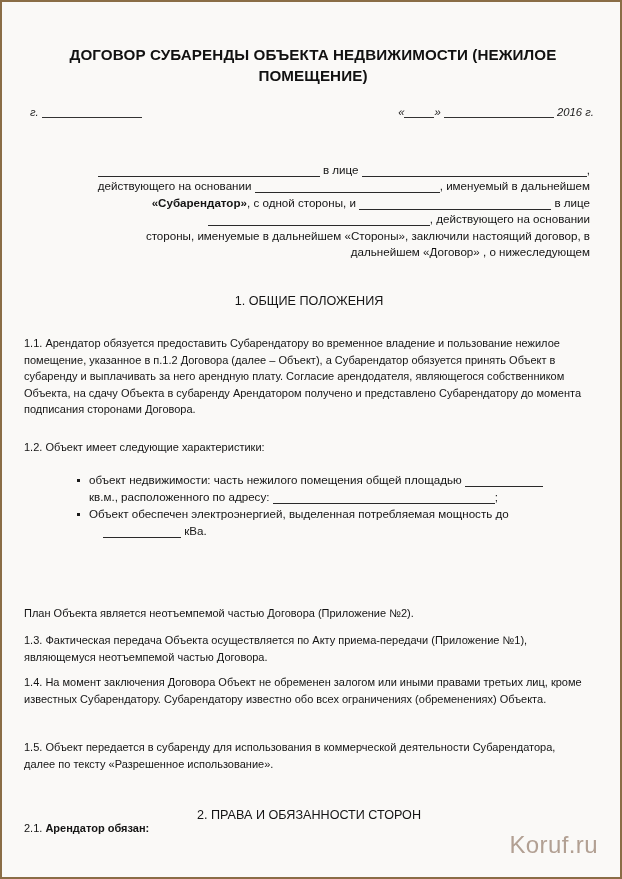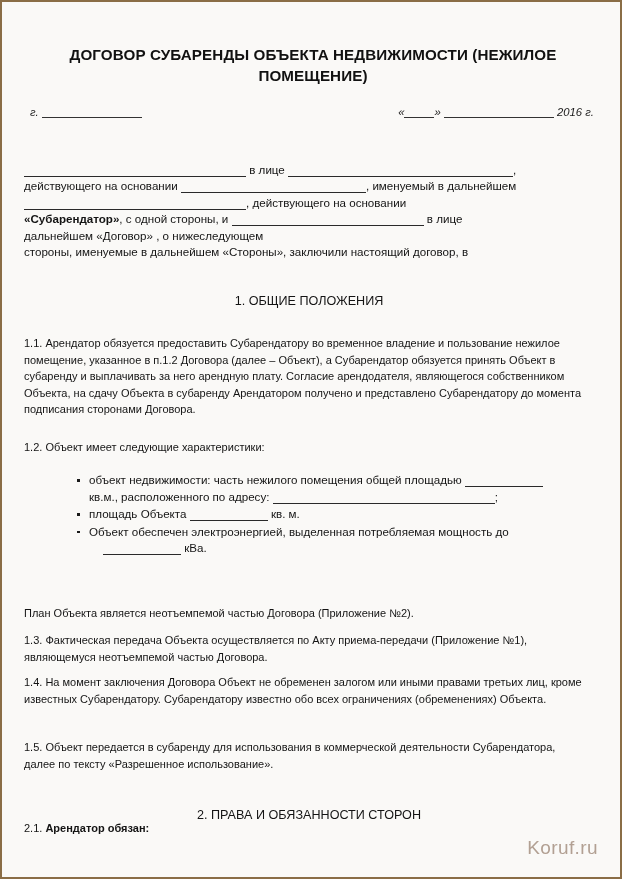--- a/index.html
+++ b/index.html
@@ -74,21 +74,21 @@
   .body-block {
     position: absolute;
     left: 0;
     width: 566px;
     font-size: 11.6px;
     line-height: 16.4px;
     color: #141414;
     text-align: left;
   }
   .preamble { top: 160px; }
-  .preamble .ln { white-space: nowrap; height: 16.4px; }
+  .preamble .ln { white-space: nowrap; height: 16.4px; text-align: right; }
   b, .bold { font-weight: bold; }
 
   .line-u {
     display: inline-block;
     border-bottom: 1px solid #2a2a2a;
     vertical-align: -3px;
     height: 11px;
   }
 
   .heading {
@@ -144,21 +144,21 @@
     width: 2.6px;
     height: 2.6px;
     background: #1a1a1a;
   }
 
   
   .watermark {
     position: absolute;
     right: 22px;
     bottom: 18px;
-    font-size: 19px;
+    font-size: 24px;
     color: #b2a093;
     letter-spacing: 0.4px;
     font-family: "Liberation Sans", sans-serif;
   }
 </style>
 </head>
 <body>
 
 <div class="page">
   <div class="inner">
@@ -181,53 +181,47 @@
       <div class="ln">
         <span class="line-u" style="width:222px"></span>
         <span>в лице</span>
         <span class="line-u" style="width:225px"></span><span>,</span>
       </div>
       <div class="ln">
         <span>действующего на основании</span>
         <span class="line-u" style="width:185px"></span><span>, именуемый в дальнейшем</span>
       </div>
       <div class="ln">
-        <span class="line-u" style="width:222px"></span><span>, действующего на основании</span>
-      </div>
-      <div class="ln">
         <span class="bold">«Субарендатор»</span><span>, с одной стороны, и</span>
         <span class="line-u" style="width:192px"></span>
         <span>в лице</span>
       </div>
+      <div class="ln">
+        <span class="line-u" style="width:222px"></span><span>, действующего на основании</span>
+      </div>
+      <div class="ln">стороны, именуемые в дальнейшем «Стороны», заключили настоящий договор, в</div>
       <div class="ln">дальнейшем «Договор» , о нижеследующем</div>
-      <div class="ln">стороны, именуемые в дальнейшем «Стороны», заключили настоящий договор, в</div>
     </div>
 
     <div class="heading h-sec1">1. ОБЩИЕ ПОЛОЖЕНИЯ</div>
 
     <div class="clause c11">1.1. Арендатор обязуется предоставить Субарендатору во временное владение и пользование нежилое помещение, указанное в п.1.2 Договора (далее – Объект), а Субарендатор обязуется принять Объект в субаренду и выплачивать за него арендную плату. Согласие арендодателя, являющегося собственником Объекта, на сдачу Объекта в субаренду Арендатором получено и представлено Субарендатору до момента подписания сторонами Договора.</div>
 
     <div class="clause c12">1.2. Объект имеет следующие характеристики:</div>
 
     <ul class="bullets">
       <li>
         <span class="dot"></span>
         <span>объект недвижимости: часть нежилого помещения общей площадью</span>
         <span class="line-u" style="width:78px"></span><br>
         <span>кв.м., расположенного по адресу:</span>
         <span class="line-u" style="width:222px"></span><span>;</span>
       </li>
       <li>
         <span class="dot"></span>
-        <span>площадь Объекта</span>
-        <span class="line-u" style="width:78px"></span>
-        <span>кв. м.</span>
-      </li>
-      <li>
-        <span class="dot"></span>
         <span>Объект обеспечен электроэнергией, выделенная потребляемая мощность до</span><br>
         <span style="display:inline-block;width:14px"></span><span class="line-u" style="width:78px"></span>
         <span>кВа.</span>
       </li>
     </ul>
 
     <div class="clause plan">План Объекта является неотъемпемой частью Договора (Приложение №2).</div>
 
     <div class="clause c13">1.3. Фактическая передача Объекта осуществляется по Акту приема-передачи (Приложение №1), являющемуся неотъемпемой частью Договора.</div>
 

